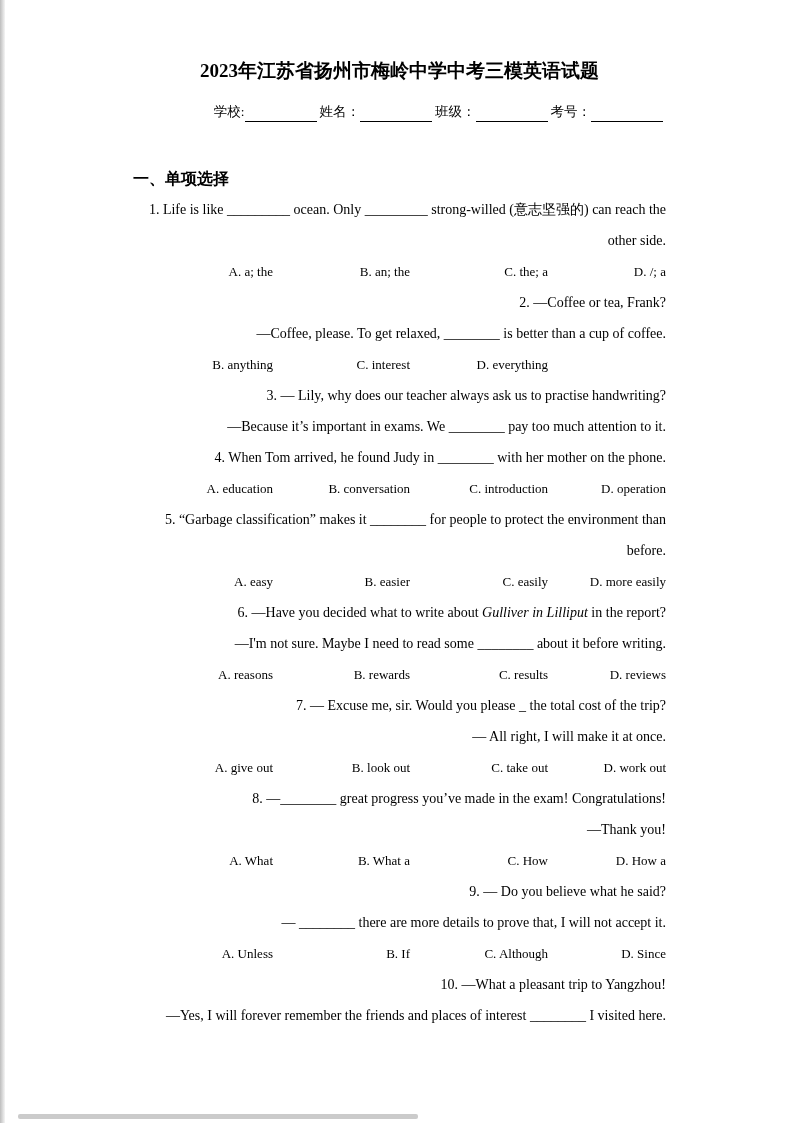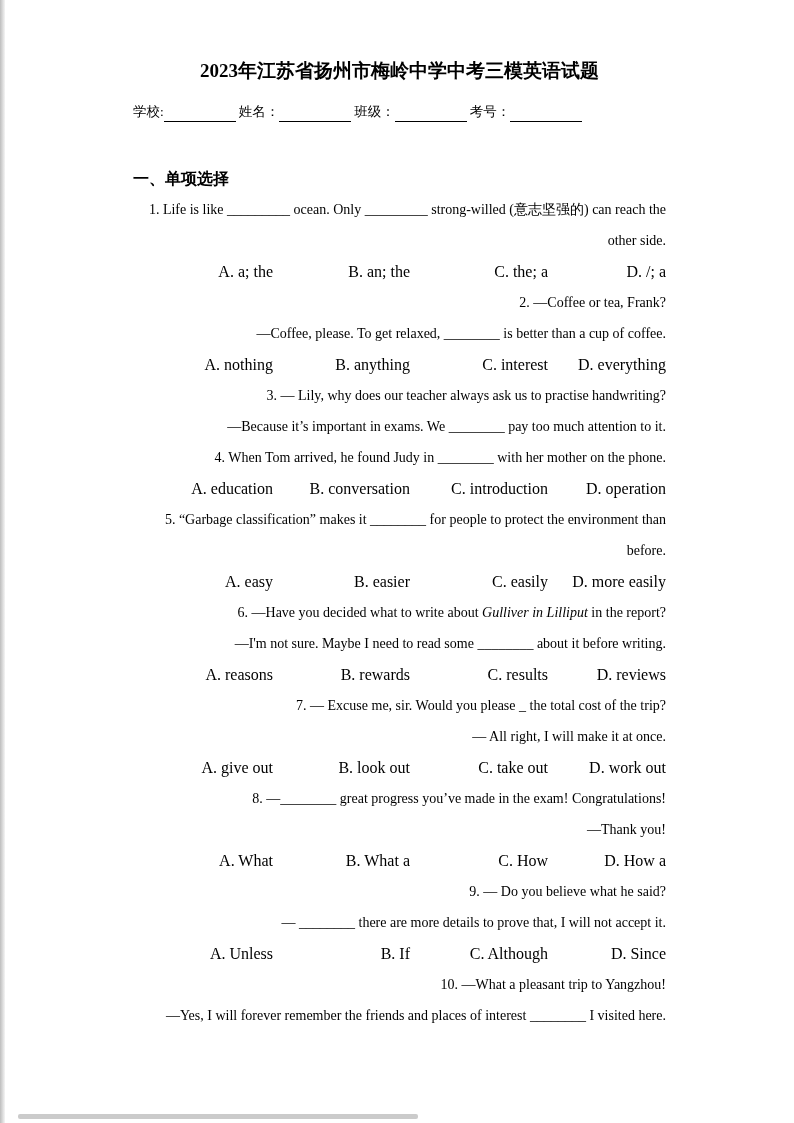--- a/index.html
+++ b/index.html
@@ -36,21 +36,21 @@
   .title {
     margin: 0;
     font-size: 19px;
     line-height: 26px;
     font-weight: bold;
     text-align: center;
     white-space: nowrap;
   }
   .school-row {
     margin-top: 18px;
-    text-align: left;
+    text-align: right;
     font-size: 13.5px;
     line-height: 20px;
     white-space: nowrap;
   }
   .school-row .label { display: inline-block; }
   .blank-underline {
     display: inline-block;
     width: 72px;
     height: 14px;
     border-bottom: 1px solid #000;
@@ -67,21 +67,21 @@
   .qline {
     font-size: 14px;
     line-height: 31px;
     white-space: nowrap;
   }
   .qline .italic { font-style: italic; }
   .options {
     display: grid;
     grid-template-columns: 118px 137px 138px 1fr;
     padding-left: 22px;
-    font-size: 16px;
+    font-size: 13px;
     line-height: 31px;
     white-space: nowrap;
   }
 </style>
 </head>
 <body>
 
 <div class="page">
   <div class="scan-edge"></div>
 
@@ -99,21 +99,20 @@
           <div class="option">A. a; the</div>
           <div class="option">B. an; the</div>
           <div class="option">C. the; a</div>
           <div class="option">D. /; a</div>
         </div>
       </div>
       <div class="question">
         <div class="qline"><span>2. —Coffee or tea, Frank?</span></div>
         <div class="qline"><span>—Coffee, please. To get relaxed, ________ is better than a cup of coffee.</span></div>
         <div class="options">
-          <div class="option">A. nothing</div>
           <div class="option">B. anything</div>
           <div class="option">C. interest</div>
           <div class="option">D. everything</div>
         </div>
       </div>
       <div class="question">
         <div class="qline"><span>3. — Lily, why does our teacher always ask us to practise handwriting?</span></div>
         <div class="qline"><span>—Because it’s important in exams. We ________ pay too much attention to it.</span></div>
       </div>
       <div class="question">

